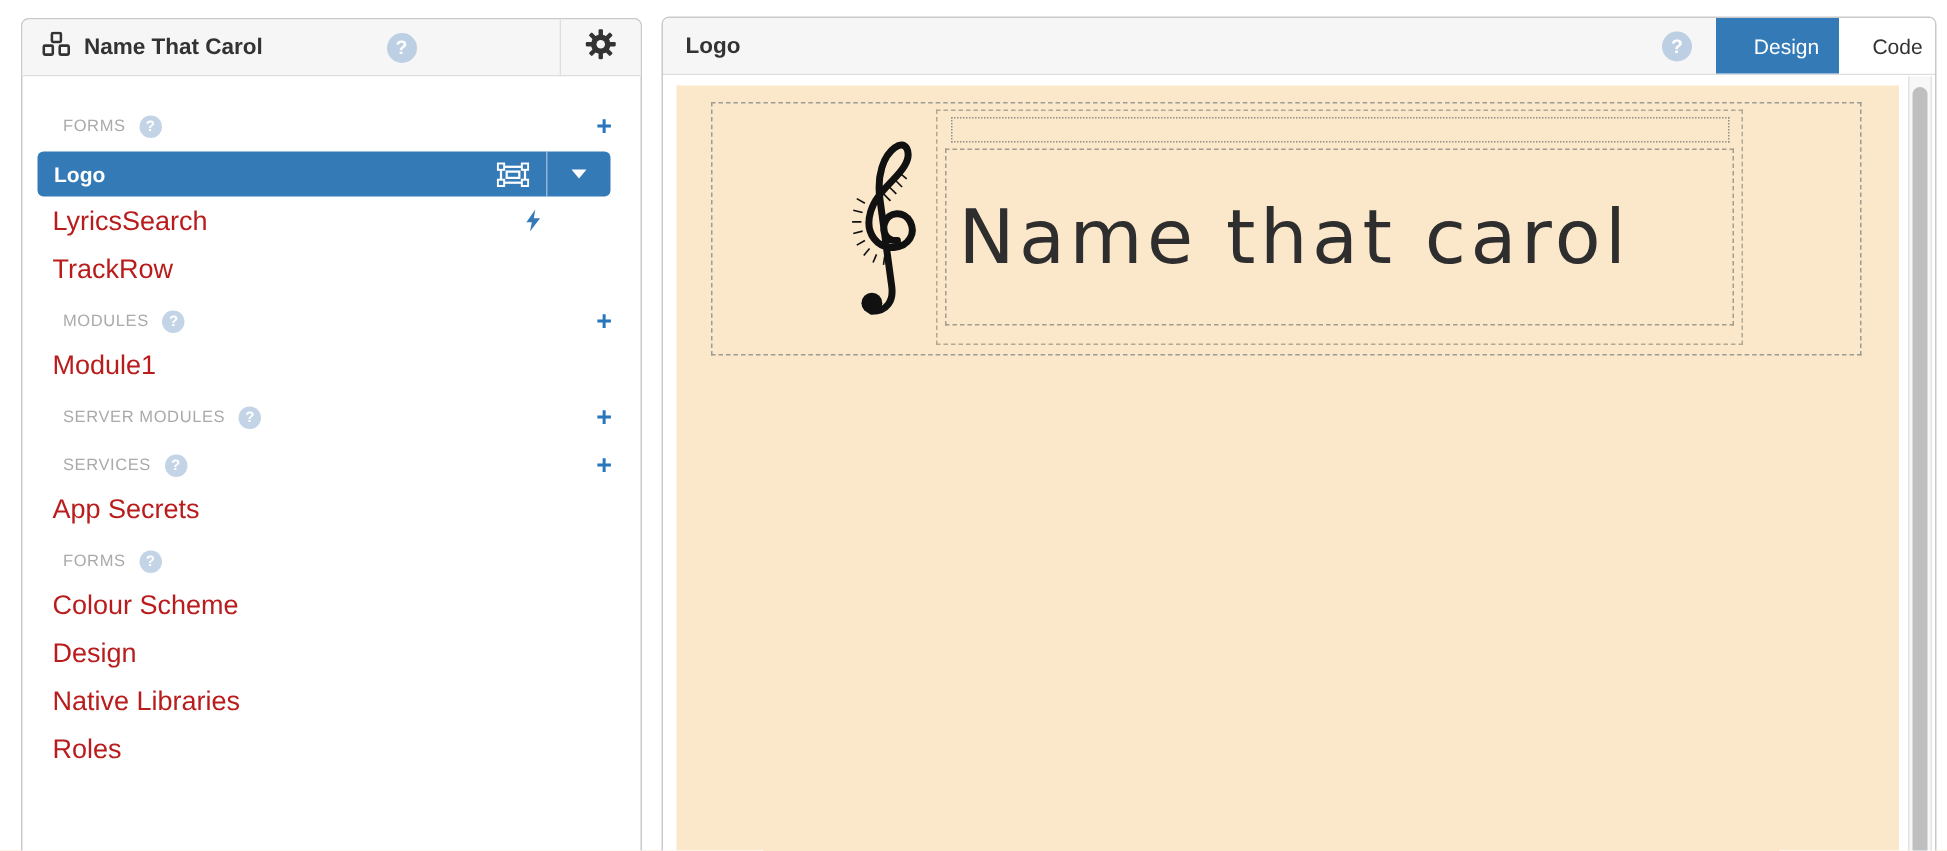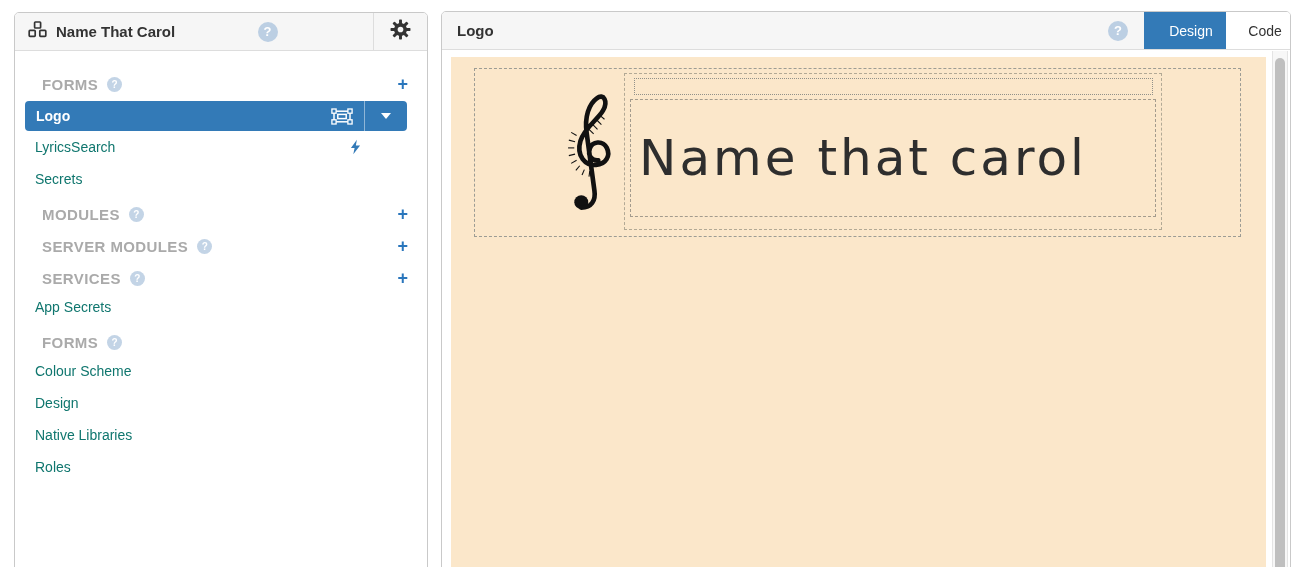--- a/index.html
+++ b/index.html
@@ -51,35 +51,35 @@
   }
 
   
   .sidebar-body { padding-top: 14px; }
   .section-row {
     height: 26px; margin-top: 6px;
     display: flex; align-items: center;
     padding: 0 19px 0 10px;
   }
   .section-label {
-    font-size: 15px; font-weight: bold; color: #aaa;
+    font-size: 11px; font-weight: normal; color: #aaa;
     letter-spacing: 0.4px;
     padding-left: 17px;
   }
   .section-row .help-circle { margin-left: 9px; }
   .add-button {
     margin-left: auto;
     color: #2a76bc; font-size: 18px; font-weight: bold;
     line-height: 18px; cursor: pointer;
   }
   .item-row {
     height: 32px;
     display: flex; align-items: center;
     padding: 0 19px 0 20px;
-    font-size: 14px; color: #0f766e;
+    font-size: 18px; color: #b91c1c;
     cursor: pointer;
   }
   .selected-row {
     height: 30px; margin: 4px 20px 0 10px;
     background: #337ab7; border-radius: 4px;
     display: flex; align-items: center;
     color: #fff; font-size: 14px; font-weight: bold;
     cursor: pointer;
   }
   .selected-row .row-label { padding-left: 11px; }
@@ -238,27 +238,30 @@
     <div class="item-row">
       <span>LyricsSearch</span>
       <span class="bolt-wrap">
         <svg width="11" height="16" viewBox="0 0 12 16">
           <polygon points="7.5,0 1,9.2 5,9.2 3.6,16 11,6.4 6.4,6.4" fill="#337ab7"></polygon>
         </svg>
       </span>
     </div>
 
     <div class="item-row">
-      <span>Secrets</span>
+      <span>TrackRow</span>
     </div>
 
     <div class="section-row">
       <span class="section-label">MODULES</span>
       <span class="help-circle small">?</span>
       <span class="add-button">+</span>
+    </div>
+    <div class="item-row">
+      <span>Module1</span>
     </div>
 
     <div class="section-row">
       <span class="section-label">SERVER MODULES</span>
       <span class="help-circle small">?</span>
       <span class="add-button">+</span>
     </div>
 
     <div class="section-row">
       <span class="section-label">SERVICES</span>

